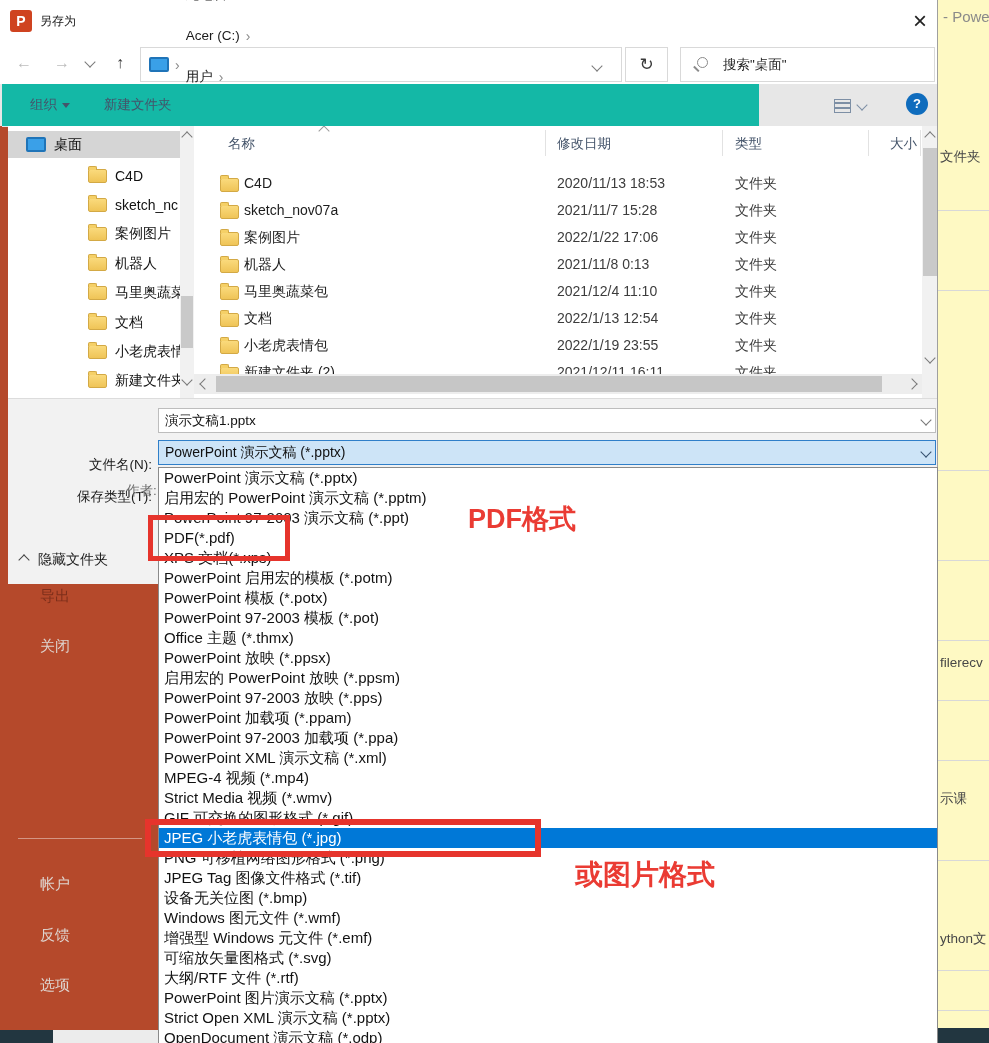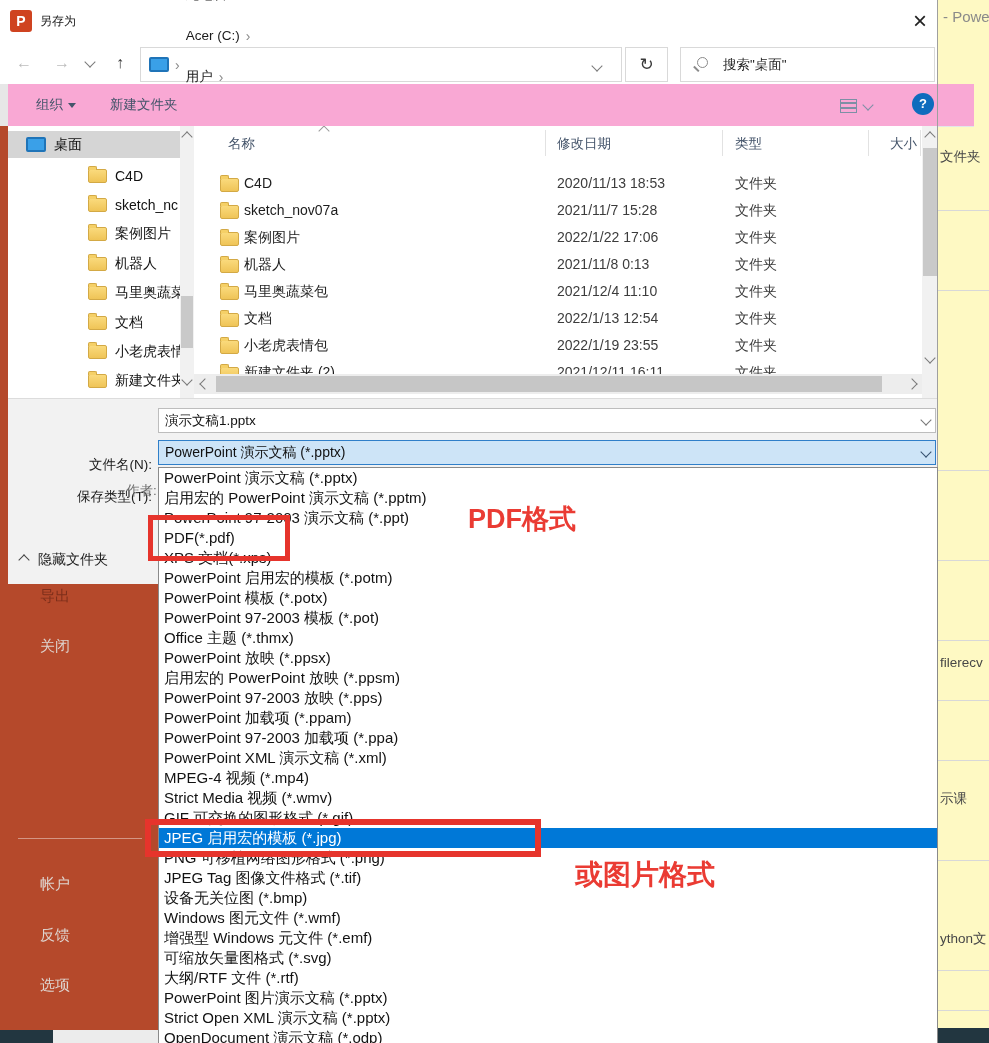--- a/index.html
+++ b/index.html
@@ -36,21 +36,21 @@
   .crumb{display:flex;align-items:center;gap:6px;white-space:nowrap;margin-top:24px;}
   .sep{color:#8a8a8a;font-size:14px;}
   .crumb-endcaret{left:452px;top:14px;}
   .refreshbox{left:625px;top:3px;width:41px;height:33px;border:1px solid #d9d9d9;background:#fff;
               text-align:center;line-height:33px;font-size:17px;color:#3a3a3a;}
   .searchbox{left:680px;top:3px;width:253px;height:33px;border:1px solid #d9d9d9;background:#fff;}
   .mag{left:16px;top:9px;width:9px;height:9px;border:1.6px solid #8a8a8a;border-radius:50%;}
   .mag::after{content:"";position:absolute;left:-5px;top:10px;width:7px;height:1.6px;background:#8a8a8a;transform:rotate(45deg);}
   .search-text{left:42px;top:8px;font-size:13.5px;color:#1f1f1f;}
 
-  .toolbar{left:8px;top:84px;width:966px;height:42px;background:#f9a8d4;border-bottom:1px solid #e4e6e9;z-index:2;}
+  .toolbar{left:2px;top:84px;width:757px;height:42px;background:#14b8a6;border-bottom:1px solid #e4e6e9;z-index:2;}
   .tool-link{top:12px;font-size:13.5px;color:#44546a;}
   .tri-down{display:inline-block;width:0;height:0;border-left:4px solid transparent;border-right:4px solid transparent;border-top:5px solid #44546a;margin-left:5px;vertical-align:middle;}
   .viewicon{left:832px;top:15px;width:15px;height:12px;border:1px solid #7d8fa5;
             background:linear-gradient(to bottom,transparent 2px,#7d8fa5 2px,#7d8fa5 3.5px,transparent 3.5px,transparent 7px,#7d8fa5 7px,#7d8fa5 8.5px,transparent 8.5px);}
   .view-caret{left:856px;top:17px;}
   .helpbtn{left:904px;top:9px;width:22px;height:22px;border-radius:50%;background:#0f6cbd;color:#fff;
            text-align:center;line-height:22px;font-weight:bold;font-size:13px;}
 
   
   .content{left:8px;top:126px;width:930px;height:272px;background:#fff;z-index:2;overflow:hidden;}
@@ -391,21 +391,21 @@
       <div class="option">PowerPoint 97-2003 加载项 (*.ppa)</div>
 
       <div class="option">PowerPoint XML 演示文稿 (*.xml)</div>
 
       <div class="option">MPEG-4 视频 (*.mp4)</div>
 
       <div class="option">Strict Media 视频 (*.wmv)</div>
 
       <div class="option">GIF 可交换的图形格式 (*.gif)</div>
 
-      <div class="option selected">JPEG 启用宏的模板 (*.jpg)</div>
+      <div class="option selected">JPEG 小老虎表情包 (*.jpg)</div>
 
       <div class="option">PNG 可移植网络图形格式 (*.png)</div>
 
       <div class="option">JPEG Tag 图像文件格式 (*.tif)</div>
 
       <div class="option">设备无关位图 (*.bmp)</div>
 
       <div class="option">Windows 图元文件 (*.wmf)</div>
 
       <div class="option">增强型 Windows 元文件 (*.emf)</div>

